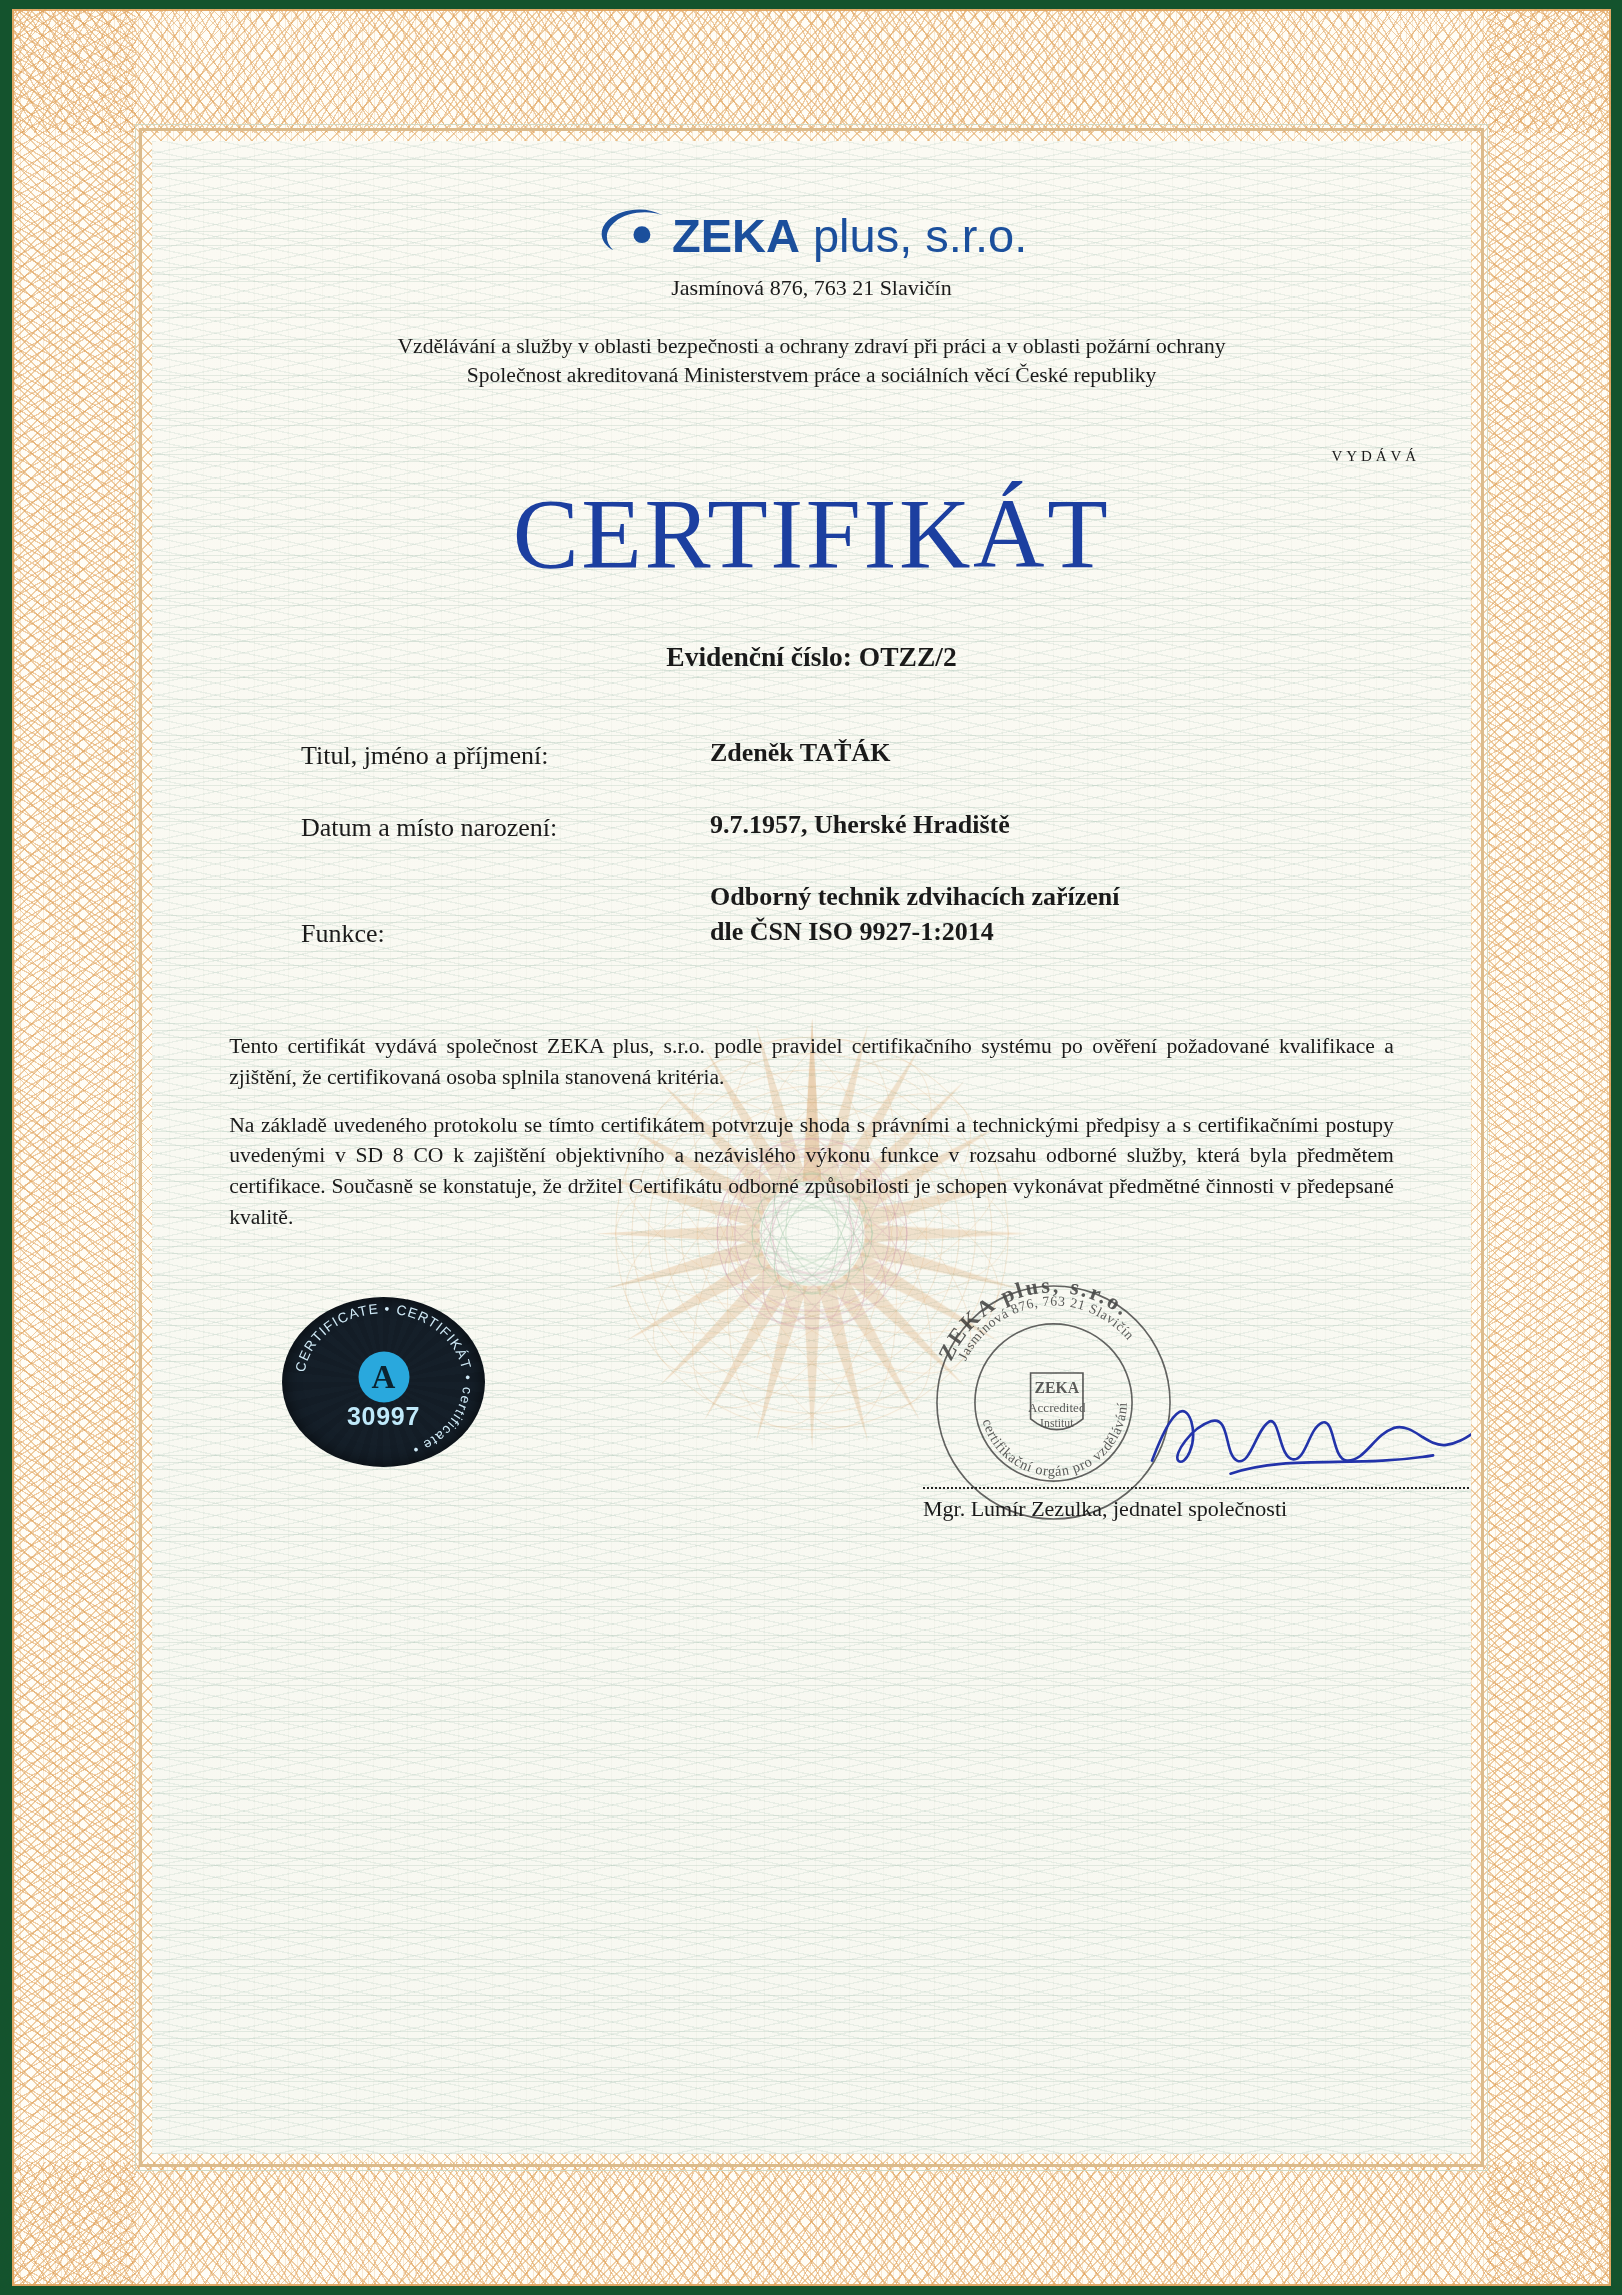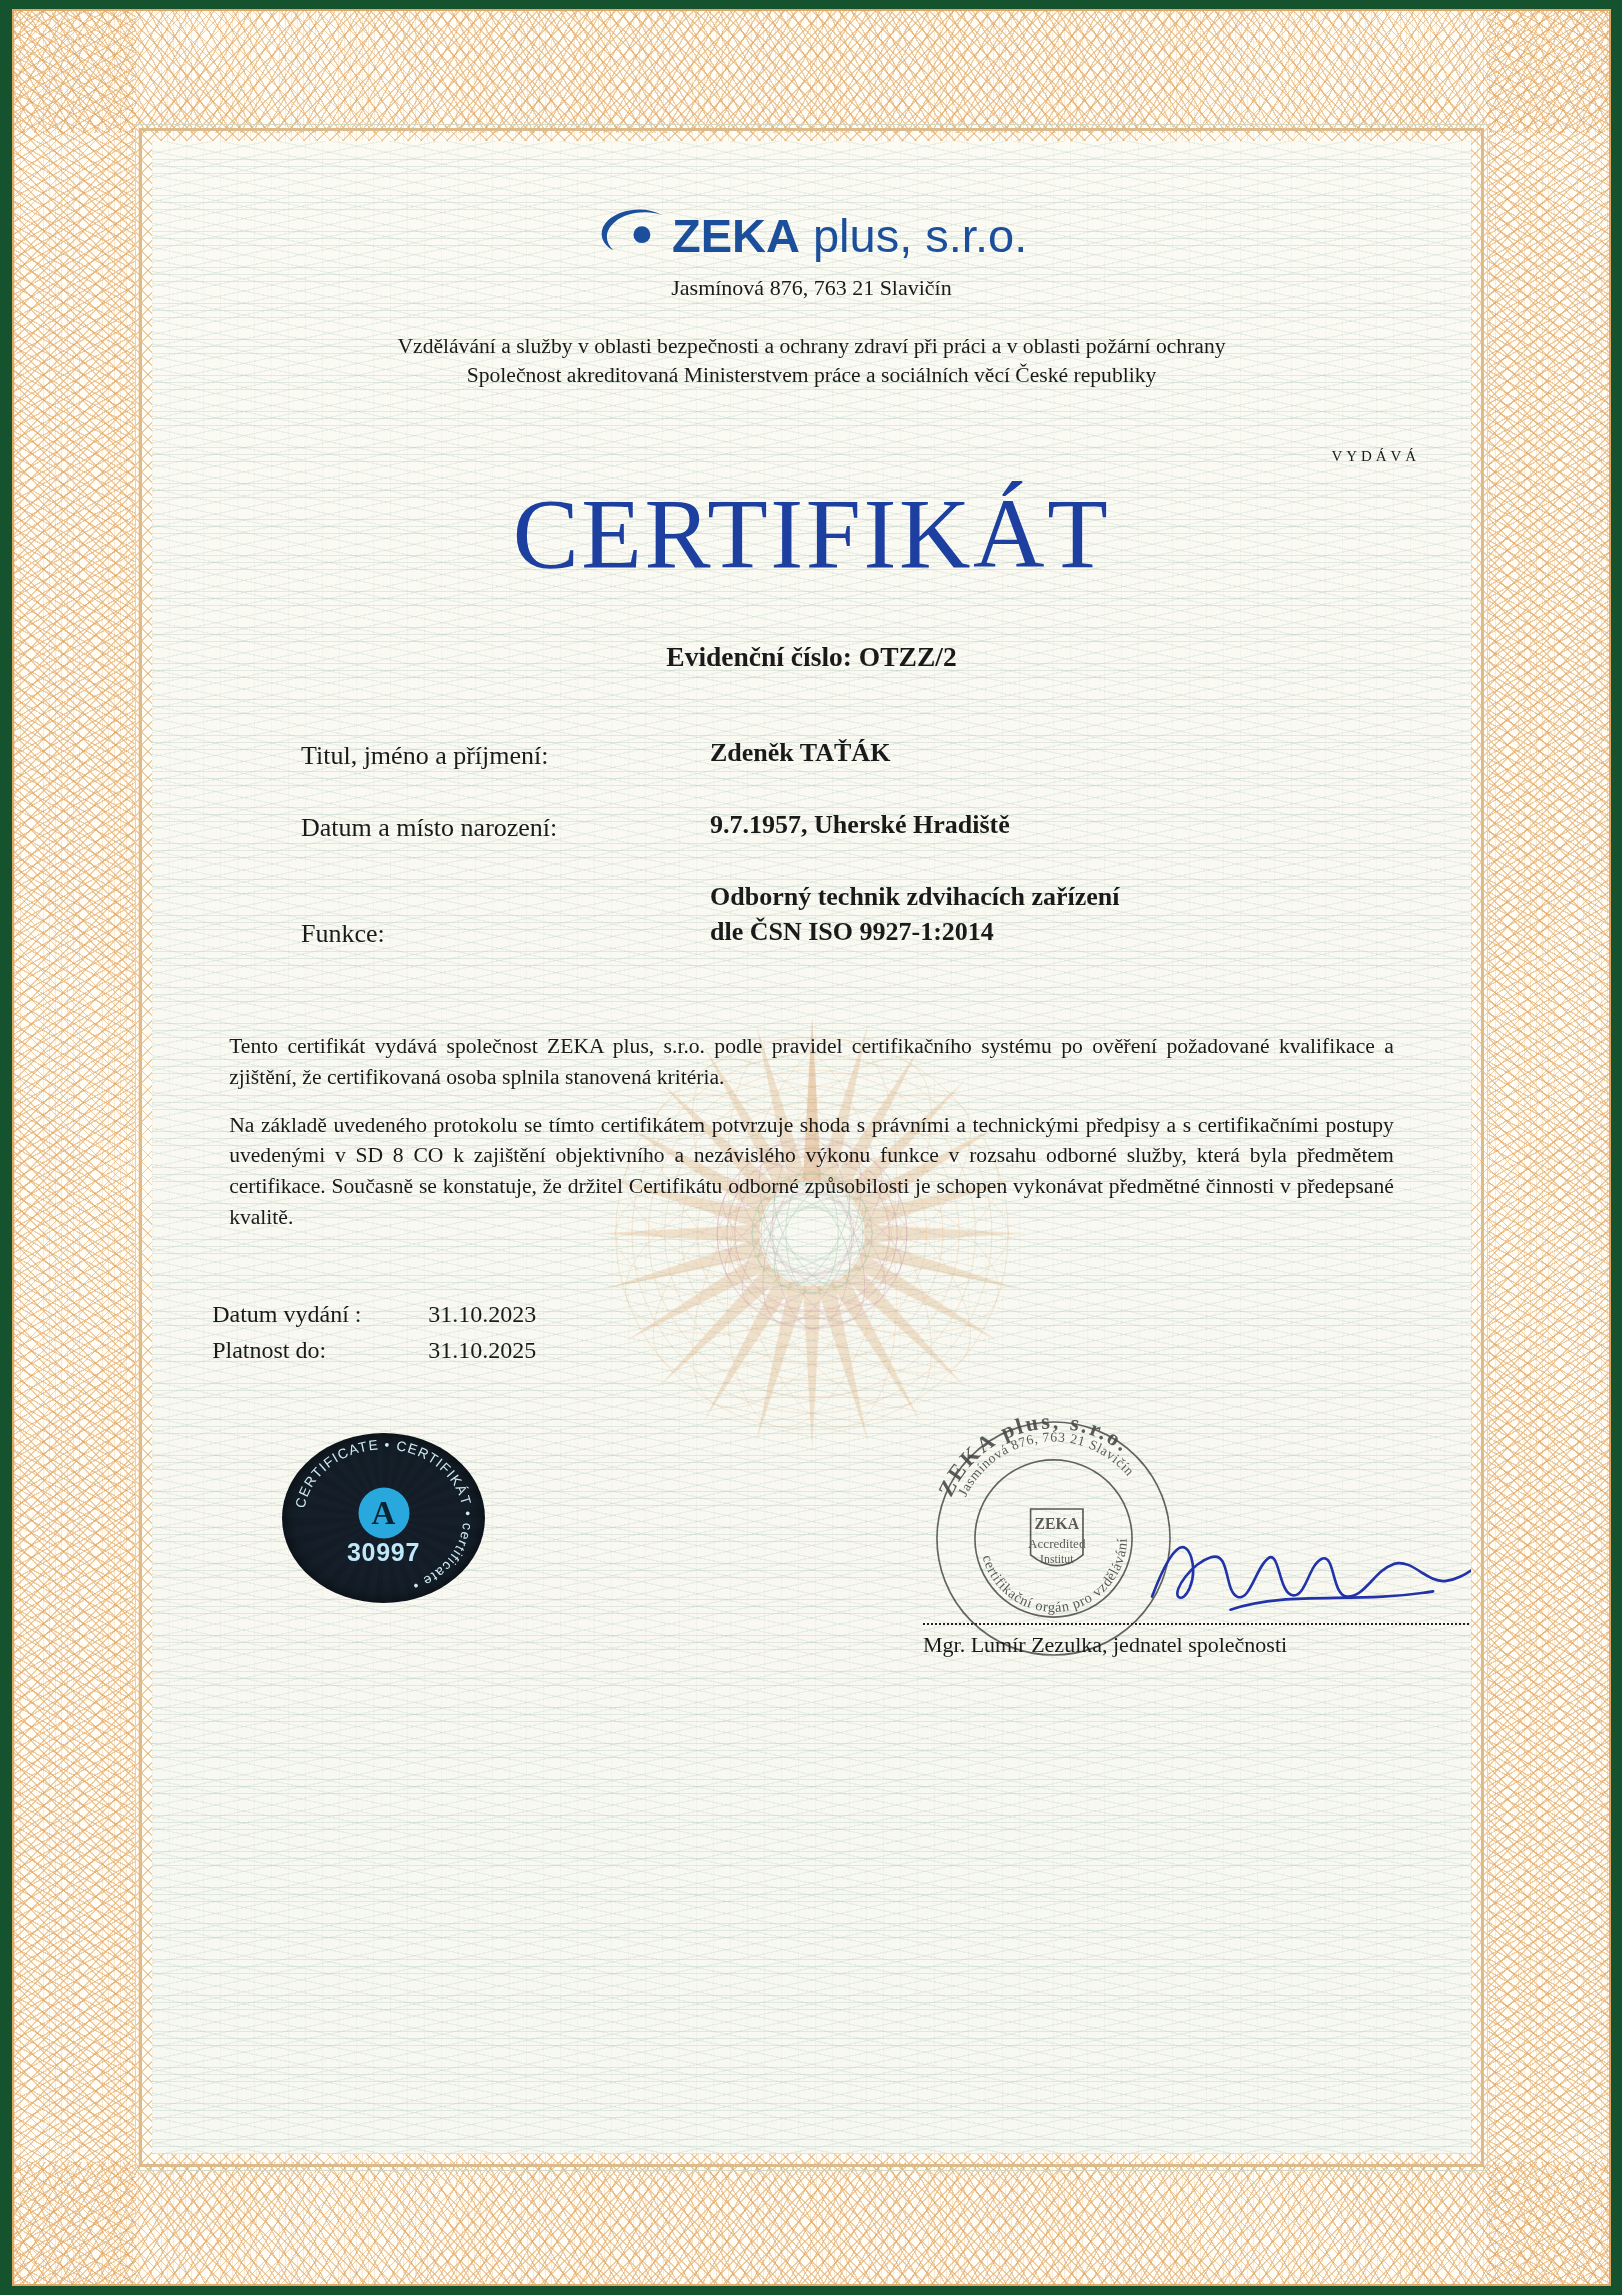--- a/index.html
+++ b/index.html
@@ -446,28 +446,20 @@
           </div>
         </div>
       </div>
 
       <div class="body-text">
         <p>Tento certifikát vydává společnost ZEKA plus, s.r.o. podle pravidel certifikačního systému po ověření požadované kvalifikace a zjištění, že certifikovaná osoba splnila stanovená kritéria.</p>
         <p>Na základě uvedeného protokolu se tímto certifikátem potvrzuje shoda s právními a technickými předpisy a s certifikačními postupy uvedenými v SD 8 CO k zajištění objektivního a nezávislého výkonu funkce v rozsahu odborné služby, která byla předmětem certifikace. Současně se konstatuje, že držitel Certifikátu odborné způsobilosti je schopen vykonávat předmětné činnosti v předepsané kvalitě.</p>
       </div>
 
 
-      <div class="dates">
-        <div>
-          <span class="d-label">Datum vydání :</span><span>31.10.2023</span>
-        </div>
-        <div>
-          <span class="d-label">Platnost do:</span><span>31.10.2025</span>
-        </div>
-      </div>
 
       <div class="footer-area">
 
         <div class="holo-seal">
           <div class="ellipse"></div>
           <div class="ring-text">
             <svg width="203" height="170" viewBox="0 0 310 260" xmlns="http://www.w3.org/2000/svg">
               <defs>
                 <path id="ringpath" d="M155,130 m-122,0 a122,105 0 1,1 244,0 a122,105 0 1,1 -244,0"></path>
               </defs>

